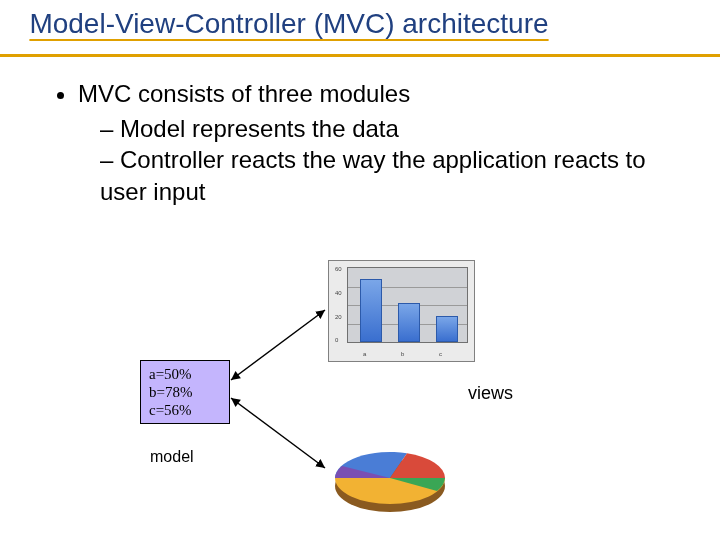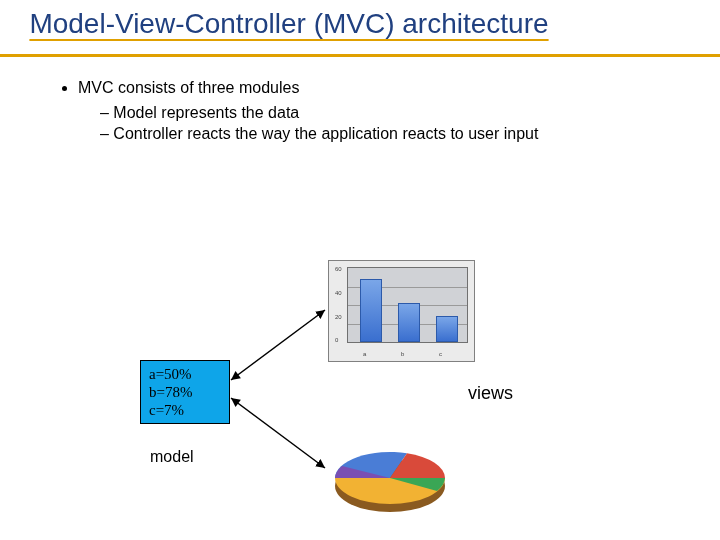--- a/index.html
+++ b/index.html
@@ -38,37 +38,37 @@
     left: 0;
     width: 720px;
     height: 3px;
     background: #e0a000;
   }
   .body {
     position: absolute;
     top: 78px;
     left: 50px;
     width: 620px;
-    font-size: 16px;
+    font-size: 24px;
     line-height: 1.3;
   }
   ul.top { list-style: disc; margin: 0; padding-left: 28px; }
   ul.sub { list-style: none; margin: 4px 0 0 0; padding-left: 22px; }
   ul.sub li::before { content: "– "; }
   .model-box {
     position: absolute;
     left: 140px;
     top: 360px;
     width: 72px;
     padding: 4px 8px;
     border: 1px solid #000;
     font-family: "Times New Roman", Times, serif;
     font-size: 15px;
     line-height: 1.2;
-    background: #0ea5e9;
+    background: #c4b5fd;
   }
   .model-label {
     position: absolute;
     left: 150px;
     top: 448px;
     font-size: 16px;
     font-family: Arial, sans-serif;
   }
   .views-label {
     position: absolute;
@@ -150,21 +150,21 @@
           <li>Model represents the data</li>
           <li>Controller reacts the way the application reacts to user input</li>
         </ul>
       </li>
     </ul>
   </div>
 
   <div class="model-box">
     <div>a=50%</div>
     <div>b=78%</div>
-    <div>c=7%</div>
+    <div>c=56%</div>
   </div>
   <div class="model-label">model</div>
   <div class="views-label">views</div>
 
   <div class="barpanel">
     <span class="ytick" style="top:5px">60</span>
     <span class="ytick" style="top:29px">40</span>
     <span class="ytick" style="top:53px">20</span>
     <span class="ytick" style="top:76px">0</span>
     <div class="plot">

